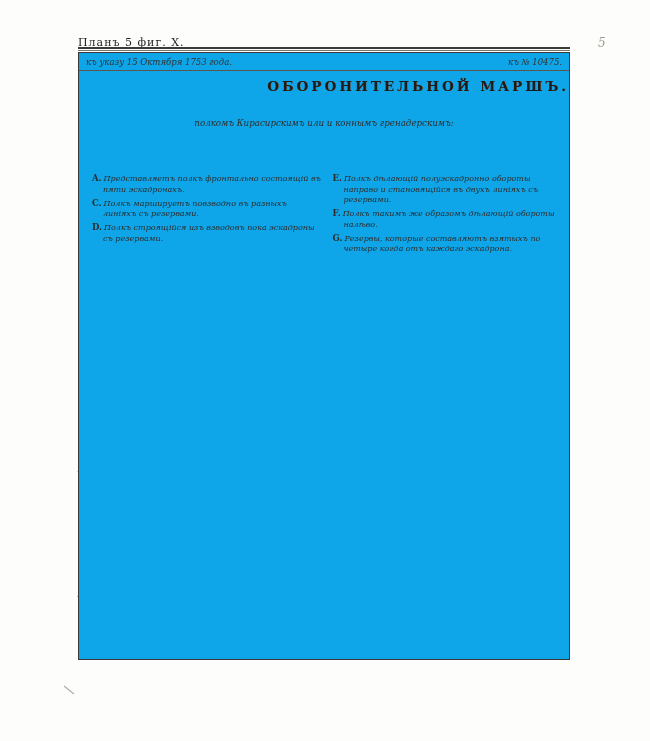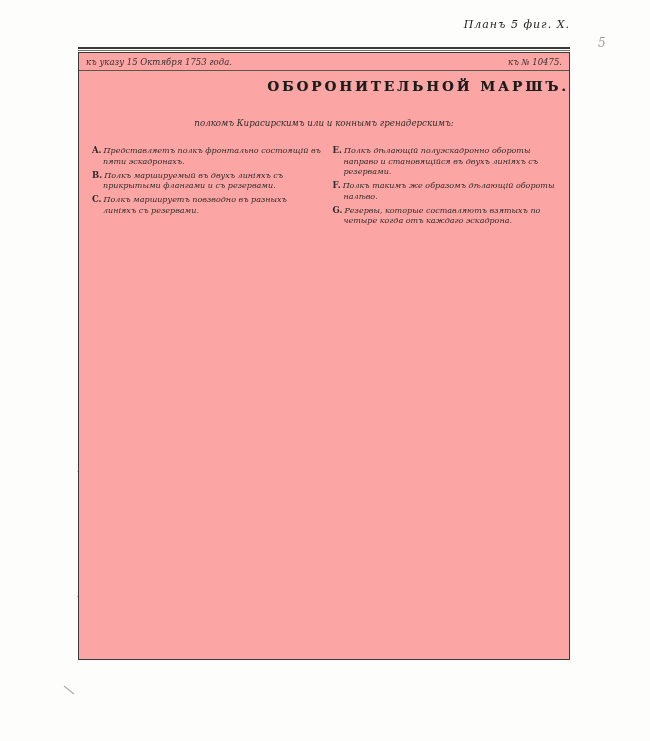--- a/index.html
+++ b/index.html
@@ -1,37 +1,37 @@
 <!DOCTYPE html>
 <html><head>
 <meta charset="utf-8">
 <style>
   html,body{margin:0;padding:0;}
   body{
     width:650px;height:741px;position:relative;overflow:hidden;
     background:#fdfdfc;color:#2b2b2b;
     font-family:"DejaVu Serif", serif;
   }
-  .caption{position:absolute;left:78px;top:18px;width:492px;text-align:right;
-    font-style:italic;font-size:11px;letter-spacing:1px;color:#23221f;}
+  .caption{position:absolute;left:78px;top:36px;width:492px;text-align:left;
+    font-size:11px;letter-spacing:1px;color:#23221f;}
   .rule{position:absolute;left:78px;top:47px;width:492px;height:2px;background:#3a3a38;}
   .rule2{position:absolute;left:78px;top:50px;width:492px;height:1px;background:#77746d;}
   .frame{position:absolute;left:78px;top:52px;width:490px;height:606px;
-    border:1.4px solid #3a3a38;background:#fca5a5;}
+    border:1.4px solid #3a3a38;background:#0ea5e9;}
   .hdr-left{position:absolute;top:4px;left:7px;font-size:8.5px;font-style:italic;color:#33312d;}
   .hdr-right{position:absolute;top:4px;right:7px;font-size:8.5px;font-style:italic;color:#33312d;}
   .band-divider{position:absolute;top:17px;left:0;width:100%;height:0;border-top:1px solid #5a574f;}
   .title{position:absolute;top:25px;left:0;width:100%;text-align:right;
     font-weight:bold;font-size:13.5px;letter-spacing:3px;color:#1d1c1a;
     text-shadow:0.4px 0.4px 0 #6b6760;}
   .subtitle{position:absolute;top:51px;left:0;width:100%;text-align:center;
     font-style:italic;font-size:8.7px;line-height:13px;color:#2e2c28;}
   .legend{position:absolute;top:92px;left:13px;right:6px;display:flex;gap:10px;
     font-size:8px;font-style:italic;line-height:10.5px;color:#2e2c28;}
-  .col{flex:1;}
+  .col{flex:1;margin-top:28px;}
   .item{margin-bottom:2.5px;text-indent:-11px;padding-left:11px;}
   .key{font-style:normal;font-weight:bold;font-size:8.5px;padding-right:2px;}
   svg.diagram{position:absolute;left:0;top:0;width:650px;height:741px;pointer-events:none;}
   .dt{stroke:#90897b;stroke-width:0.7;stroke-dasharray:1 2.3;fill:none;}
   .bar{stroke:#2b2b2b;stroke-width:0.6;}
   .flag{stroke:#2b2b2b;stroke-width:0.7;}
   .dlab{font:bold 9px "DejaVu Serif",serif;fill:#1c1c1a;}
   .dlabBig{font:bold 10px "DejaVu Serif",serif;fill:#1c1c1a;}
   .num{font:italic 7.5px "DejaVu Serif",serif;fill:#2b2a27;}
   .pencil{fill:#a09a8d;font:italic 12px "DejaVu Serif",serif;}
@@ -281,22 +281,22 @@
 
   <div class="title">ОБОРОНИТЕЛЬНОЙ МАРШЪ.</div>
   <div class="subtitle">
     <br>
     <span>полкомъ Кирасирскимъ или и коннымъ гренадерскимъ:</span>
   </div>
 
   <div class="legend">
     <div class="col">
       <div class="item"><span class="key">A.</span><span>Представляетъ полкъ фронтально состоящій въ пяти эскадронахъ.</span></div>
-      <div class="item"><span class="key">B.</span><span>Полкъ маршируемый въ двухъ линіяхъ съ прикрытыми флангами и съ резервами.</span></div>
       <div class="item"><span class="key">C.</span><span>Полкъ маршируетъ повзводно въ разныхъ линіяхъ съ резервами.</span></div>
+      <div class="item"><span class="key">D.</span><span>Полкъ строящійся изъ взводовъ пока эскадроны съ резервами.</span></div>
     </div>
     <div class="col">
       <div class="item"><span class="key">E.</span><span>Полкъ дѣлающій полуэскадронно обороты направо и становящійся въ двухъ линіяхъ съ резервами.</span></div>
       <div class="item"><span class="key">F.</span><span>Полкъ такимъ же образомъ дѣлающій обороты налѣво.</span></div>
       <div class="item"><span class="key">G.</span><span>Резервы, которые составляютъ взятыхъ по четыре когда отъ каждаго эскадрона.</span></div>
     </div>
   </div>
 </div>
 
 </body></html>

